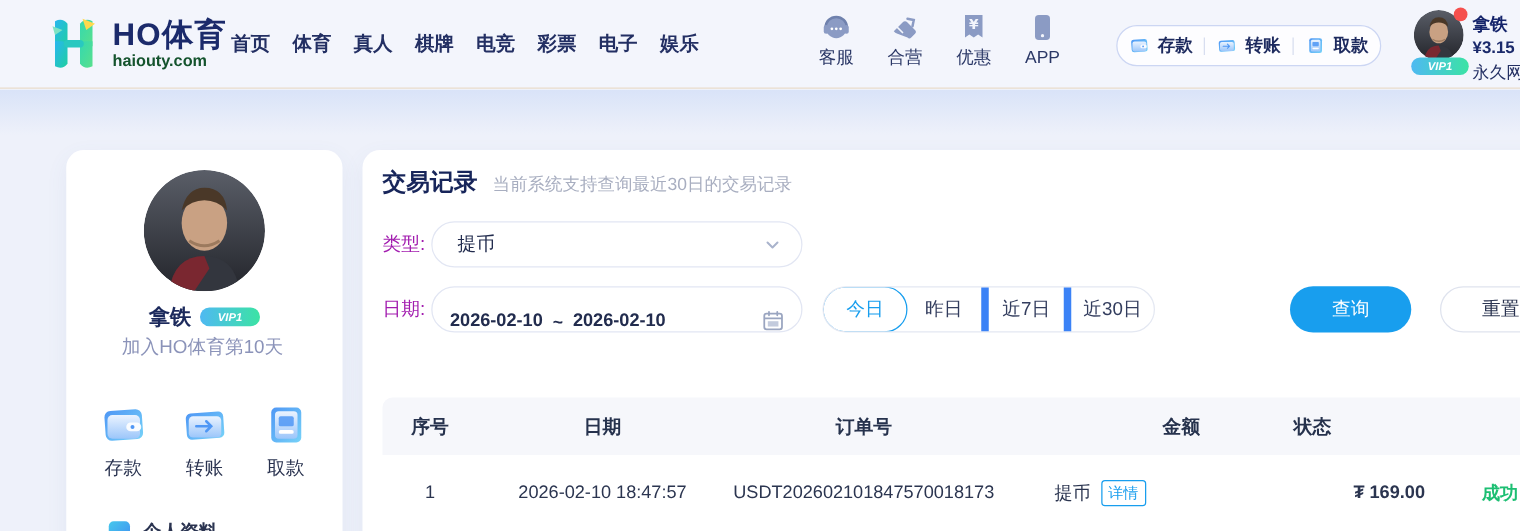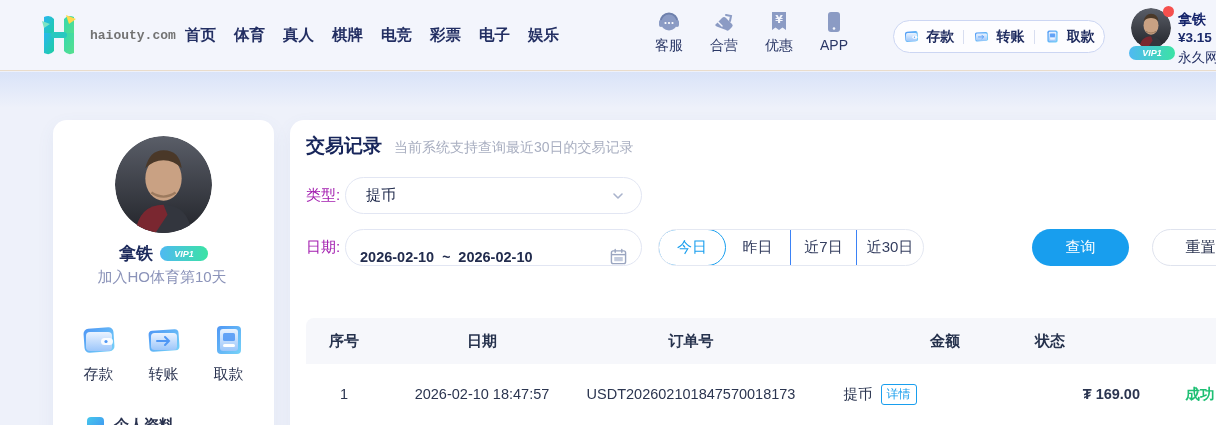--- a/index.html
+++ b/index.html
@@ -5,21 +5,21 @@
   * { margin:0; padding:0; box-sizing:border-box; }
   html,body { width:1216px; height:425px; overflow:hidden; }
   body { font-family:"Liberation Sans","DejaVu Sans",sans-serif; background:#eef1fa; position:relative; }
 
   
   .header { position:absolute; left:0; top:0; width:1216px; height:71px;
             background:#f3f5fc; border-bottom:1px solid #e9dccb; }
   .logo { position:absolute; left:38px; top:13px; display:flex; align-items:center; gap:10px; }
   .logo-mark { width:42px; height:44px; }
   .logo-title { font-size:25px; font-weight:bold; color:#1b2a6b; letter-spacing:1px; line-height:26px; }
-  .logo-domain { font-size:13px; font-weight:bold; color:#737373; line-height:15px;font-family:Liberation Mono, monospace; }
+  .logo-domain { font-size:13px; font-weight:bold; color:#14532d; line-height:15px; }
 
   .nav { position:absolute; left:185px; top:0; height:71px; display:flex; align-items:center; gap:18px; }
   .nav-item { font-size:15.5px; color:#232f63; font-weight:bold; cursor:pointer; white-space:nowrap; }
 
   .quick-icons { position:absolute; left:650px; top:10px; display:flex; gap:17px; }
   .quick-item { width:38px; display:flex; flex-direction:column; align-items:center; gap:3px; cursor:pointer; }
   .quick-item svg { width:24px; height:24px; }
   .quick-label { font-size:14px; color:#2a3766; white-space:nowrap; }
 
   .wallet-pill { position:absolute; left:893px; top:20px; height:33px; width:212px;
@@ -85,21 +85,21 @@
   .select-box svg.chev { width:14px; height:14px; }
   .date-box { position:relative; width:297px; height:37px; border:1px solid #e2e6f3; border-radius:19px;
               background:#fff; display:flex; align-items:flex-end; padding:0 14px; gap:8px; cursor:pointer; }
   .date-text { font-size:14.5px; font-weight:bold; color:#222c4e; }
   .date-sep { font-size:14px; color:#222c4e; font-weight:bold; }
   .date-box .cal { margin-left:auto; width:17px; height:17px; }
 
   .quick-group { position:absolute; left:368px; top:109px; height:37px; display:flex;
                  border:1px solid #e4e8f2; border-radius:19px; overflow:hidden; background:#fff; }
   .quick-btn { width:66px; height:37px; display:flex; align-items:center; justify-content:center;
-               font-size:15px; color:#333d5e; cursor:pointer; border-right:1px solid #3b82f6; margin:-1px 0; }
+               font-size:15px; color:#333d5e; cursor:pointer; border-right:6px solid #3b82f6; margin:-1px 0; }
   .quick-btn:last-child { border-right:none; }
   .quick-btn.active { border:1px solid #189eee; border-radius:19px; color:#189eee; margin:-1px; width:68px; }
 
   .btn-query { position:absolute; left:742px; top:109px; width:97px; height:37px; border-radius:19px;
                background:#189eee; color:#fff; font-size:15px; display:flex; align-items:center;
                justify-content:center; cursor:pointer; border:none; }
   .btn-reset { position:absolute; left:862px; top:109px; width:97px; height:37px; border-radius:19px;
                background:#fff; color:#2a3350; font-size:15px; display:flex; align-items:center;
                justify-content:center; cursor:pointer; border:1px solid #dfe3ee; }
 
@@ -224,20 +224,21 @@
     </symbol>
   </defs>
 </svg>
 
 <div class="header">
   <div class="logo">
     <svg class="logo-mark">
         <use href="#s-logo"></use>
       </svg>
     <div>
+      <div class="logo-title">HO体育</div>
       <div class="logo-domain">haiouty.com</div>
     </div>
   </div>
 
   <nav class="nav">
     <span class="nav-item">首页</span>
     <span class="nav-item">体育</span>
     <span class="nav-item">真人</span>
     <span class="nav-item">棋牌</span>
     <span class="nav-item">电竞</span>

